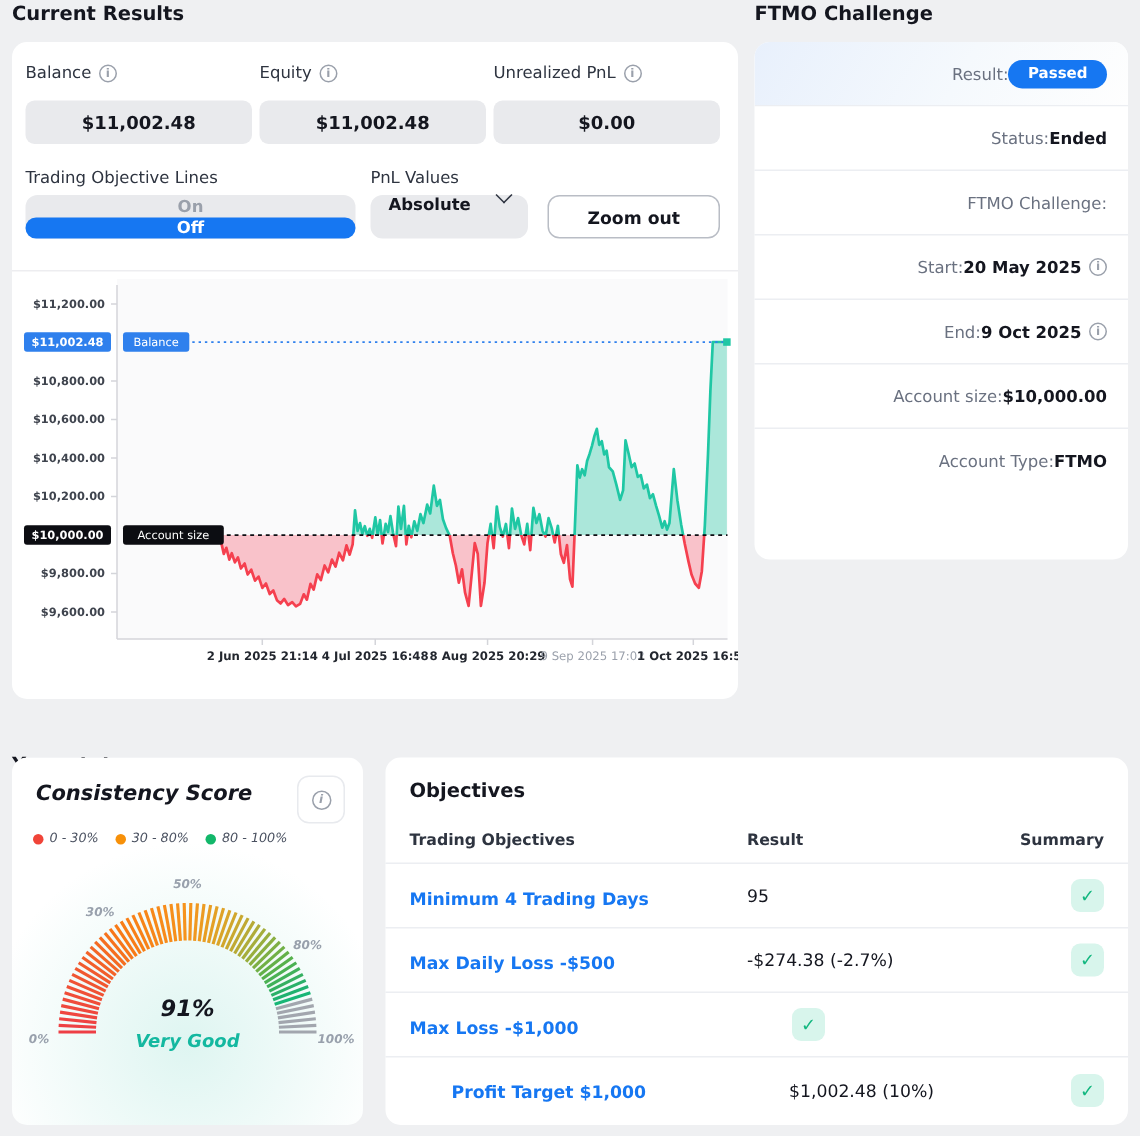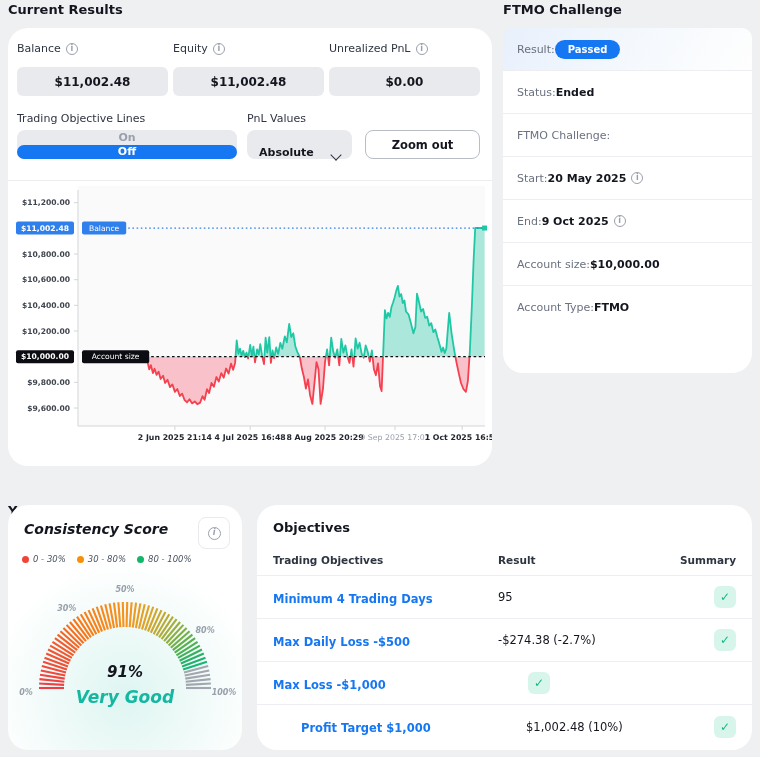--- a/index.html
+++ b/index.html
@@ -1,69 +1,69 @@
 <!DOCTYPE html>
 <html><head>
 <meta charset="utf-8">
 <style>
   html,body{margin:0;padding:0;}
   body{width:760px;height:757px;overflow:hidden;background:#eff0f2;
        font-family:"DejaVu Sans","Liberation Sans",sans-serif;-webkit-font-smoothing:antialiased;}
   #app{position:relative;width:760px;height:757px;}
-  .card{position:absolute;background:#fff;border-radius:20px;}
+  .card{position:absolute;background:#fff;border-radius:10px;}
   .h1{position:absolute;font-size:13px;font-weight:700;color:#14161f;}
 
   
   .fcol{position:absolute;}
   .c1{left:9px;width:151px}.c2{left:165px;width:151px}.c3{left:321px;width:151px}
   .flabel{position:absolute;top:14px;display:flex;align-items:center;gap:5px;
           font-size:11px;font-weight:500;color:#2e3440;}
   .fbox{position:absolute;top:39px;height:29px;left:0;right:0;background:#e9eaed;border-radius:6px;
         display:flex;align-items:center;justify-content:center;font-size:12px;font-weight:700;color:#14161f;}
   .info-icon{width:12px;height:12px;border:1px solid #9aa0ab;border-radius:50%;color:#9aa0ab;
              display:inline-flex;align-items:center;justify-content:center;flex:0 0 auto;box-sizing:border-box;}
   .info-icon::before{content:"i";font-size:8px;font-weight:600;line-height:1;}
   .ctl-label{position:absolute;top:84px;font-size:11px;font-weight:500;color:#2e3440;}
   .toggle{position:absolute;left:9px;top:102px;width:220px;height:29px;background:#e9eaed;
           border-radius:8px;display:flex;flex-direction:column;}
   .tbtn{flex:1;display:flex;align-items:center;justify-content:center;font-size:11px;
         font-weight:600;color:#9aa0ab;border-radius:8px;cursor:pointer;}
   .tbtn.active{background:#1677f2;color:#fff;}
   .select{position:absolute;left:239px;top:102px;width:105px;height:29px;background:#e9eaed;
-          border-radius:8px;display:flex;align-items:flex-end;justify-content:space-between;
+          border-radius:8px;display:flex;align-items:flex-start;justify-content:space-between;
           padding:0 12px;box-sizing:border-box;font-size:11px;font-weight:600;color:#14161f;cursor:pointer;}
   .chev{width:7px;height:7px;border-right:1.7px solid #2e3440;border-bottom:1.7px solid #2e3440;
         transform:rotate(45deg);margin-top:-4px;}
   .btn-outline{position:absolute;left:357px;top:102px;width:115px;height:29px;background:#fff;
           border:1px solid #b9bdc5;border-radius:8px;display:flex;align-items:center;justify-content:center;
           font-size:11.5px;font-weight:700;color:#14161f;cursor:pointer;box-sizing:border-box;}
   .divider{position:absolute;top:152px;left:0;right:0;height:1px;background:#ededf0;}
   #chart-svg{position:absolute;left:0;top:158px;}
 
   
-  .frow{height:43px;display:flex;align-items:center;justify-content:flex-start;
+  .frow{height:43px;display:flex;align-items:center;justify-content:flex-end;
         padding:0 14px;border-bottom:1px solid #eceef2;box-sizing:border-box;}
   .frow:last-child{border-bottom:none;}
   .frow .lab{font-size:11px;color:#6a7180;}
   .frow .val{font-size:11px;font-weight:600;color:#14161f;display:flex;align-items:center;gap:5px;}
   .frow.highlight{background:linear-gradient(120deg,#e8f0fc 0%,#f5f9fd 55%,#fefefe 100%);
         border-radius:10px 10px 0 0;}
   .badge{background:#1677f2;color:#fff;font-size:10px;font-weight:600;padding:4px 13px;border-radius:999px;}
 
   
   #cs-card{background:radial-gradient(circle at 50% 78%,rgba(182,233,224,0.45),rgba(255,255,255,0) 60%),#fff;}
   .cs-title{position:absolute;left:16px;top:16px;font-size:14px;font-weight:700;color:#14161f;}
   .cs-info-btn{position:absolute;right:12px;top:12px;width:30px;height:30px;border:1px solid #e8eaee;
         border-radius:8px;background:#fff;display:flex;align-items:center;justify-content:center;cursor:pointer;}
   .legend{position:absolute;left:14px;top:49px;display:flex;gap:11px;}
   .litem{display:flex;align-items:center;gap:4px;font-size:8.5px;font-weight:500;color:#4a5160;}
   .ldot{width:7px;height:7px;border-radius:50%;flex:0 0 auto;}
   #gauge-svg{position:absolute;left:0;top:62px;}
   .score{position:absolute;left:0;right:0;top:158px;text-align:center;font-size:15px;font-weight:700;color:#14161f;}
-  .rating{position:absolute;left:0;right:0;top:182px;text-align:center;font-size:17px;font-weight:600;}
+  .rating{position:absolute;left:0;right:0;top:182px;text-align:center;font-size:12px;font-weight:600;}
 
   
   .obj-title{padding:15px 16px 9px;font-size:13px;font-weight:700;color:#14161f;}
   .obj-head{display:flex;align-items:center;padding:0 16px;height:31px;border-bottom:1px solid #eceef2;
         font-size:10.5px;font-weight:600;color:#2e3440;}
   .obj-row{display:flex;align-items:center;padding:0 16px;height:43px;border-bottom:1px solid #eceef2;box-sizing:border-box;}
   .obj-row:last-child{border-bottom:none;padding-left:44px;}
   .col-name{flex:0 0 225px;}
   .col-result{flex:1;}
   .col-sum{flex:0 0 52px;display:flex;justify-content:flex-end;}

